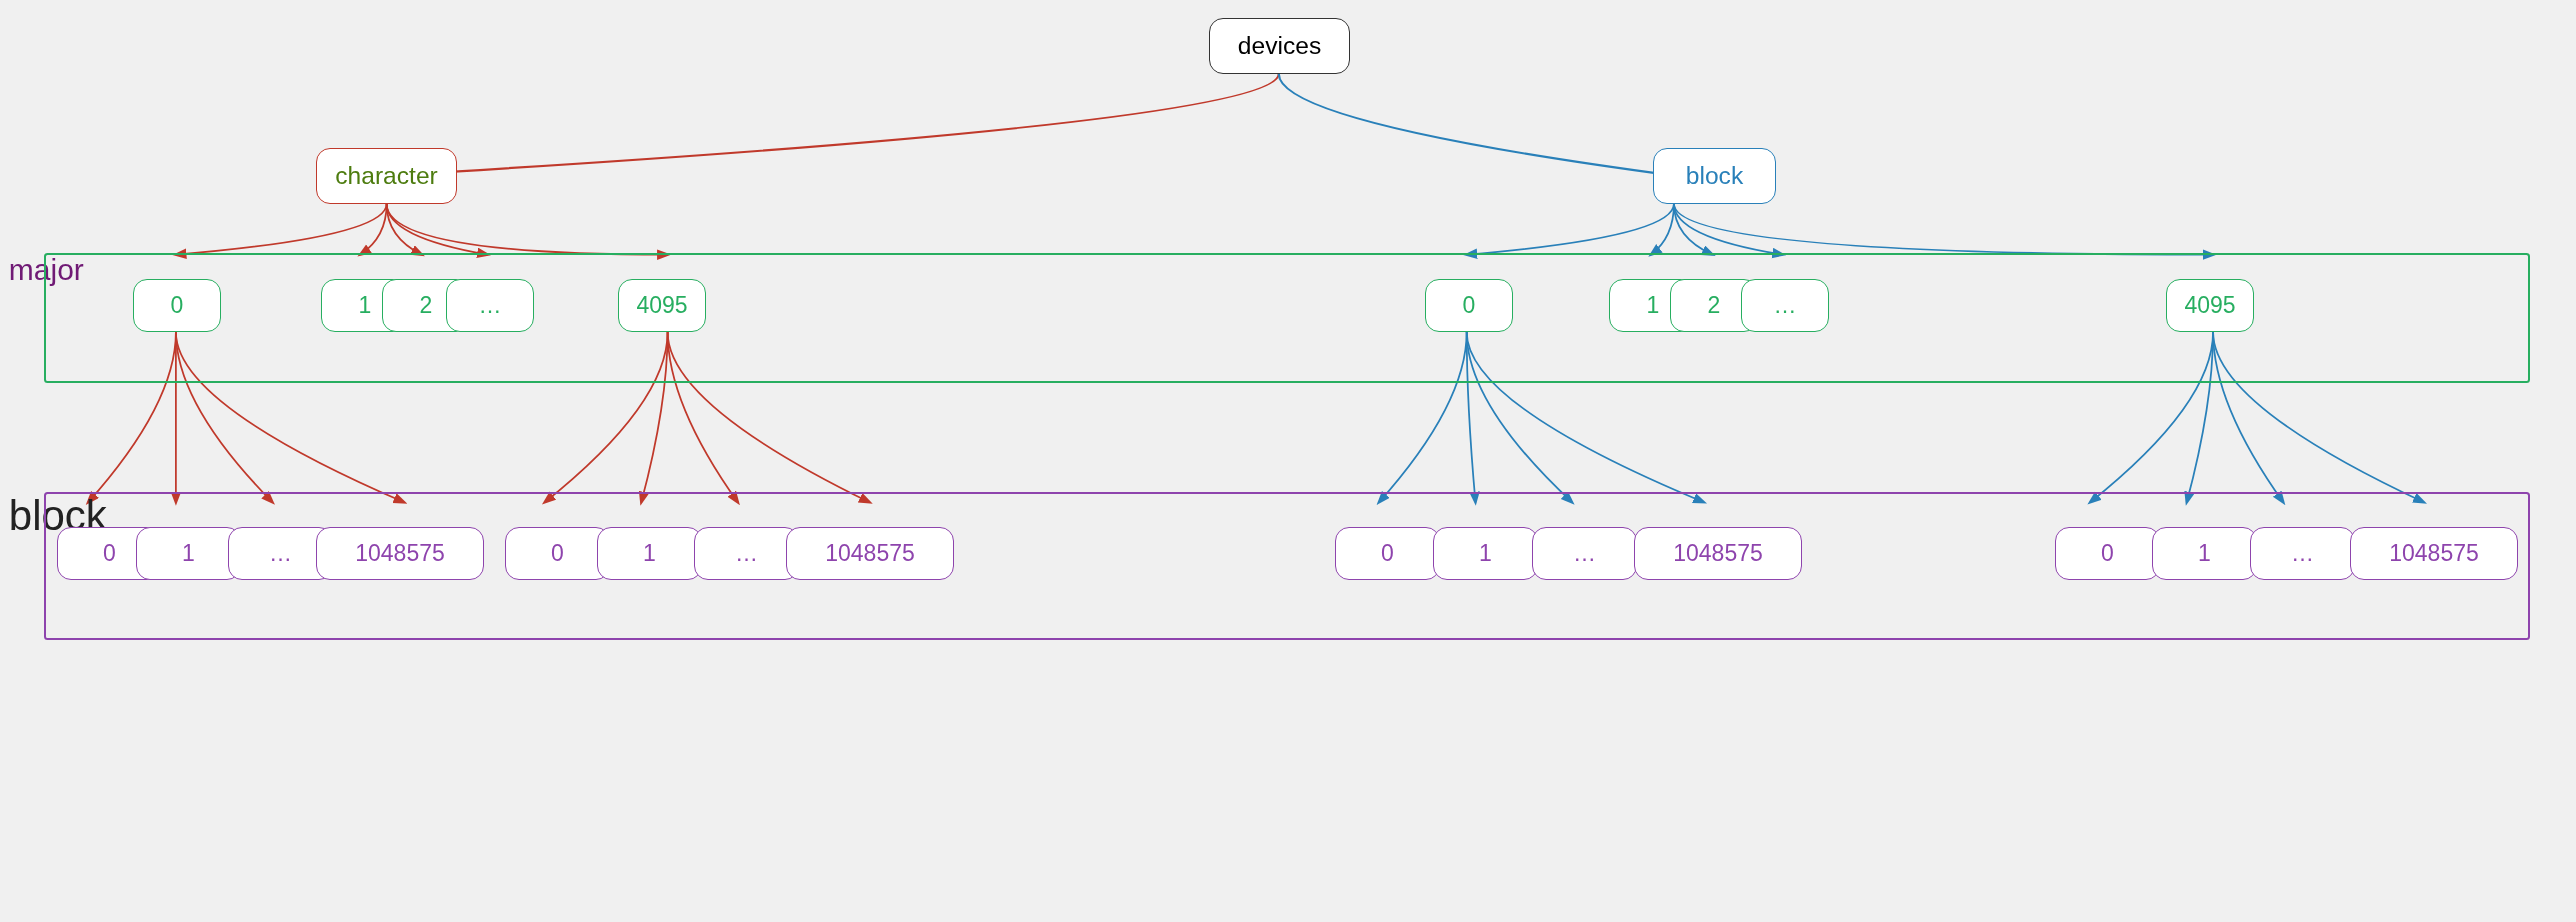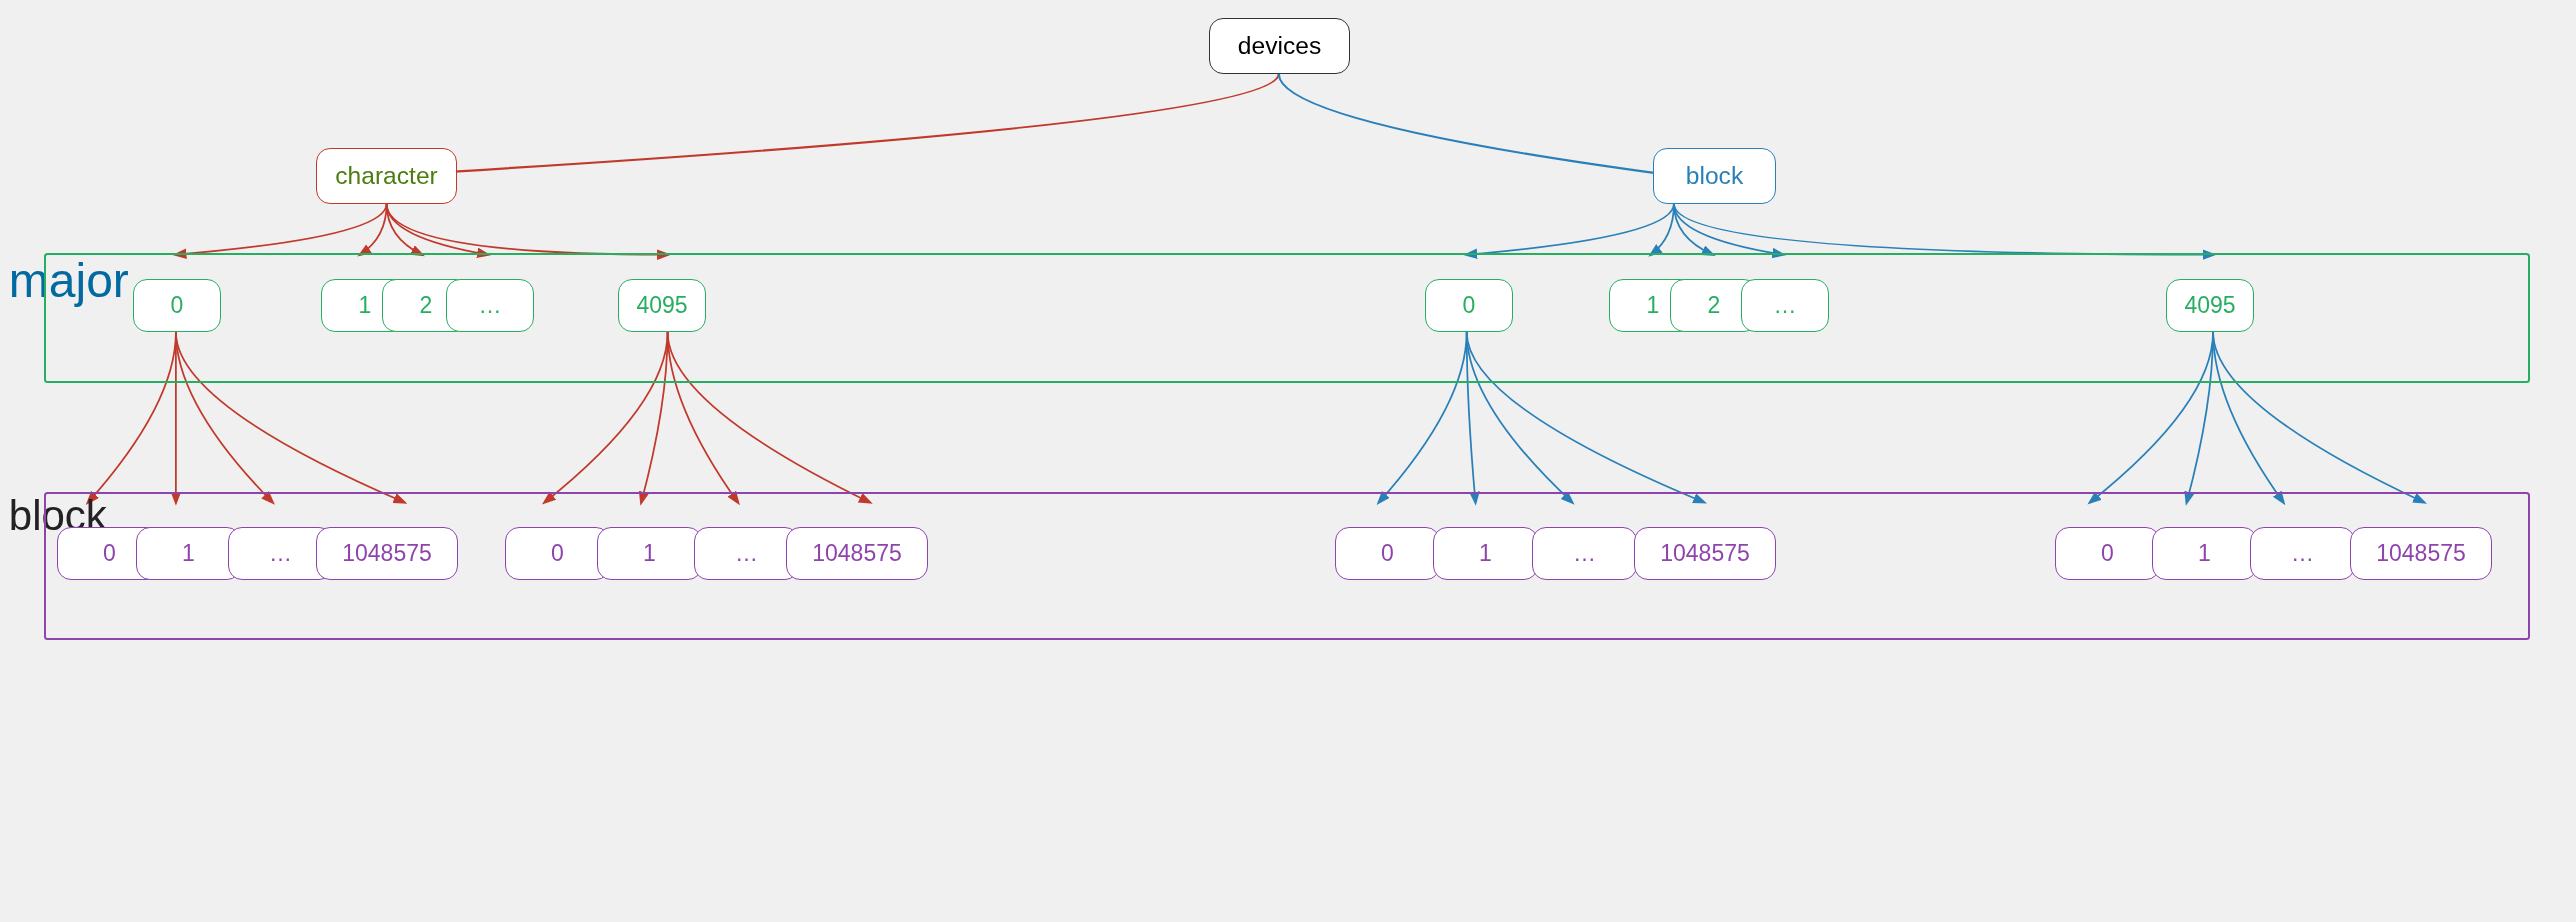--- a/index.html
+++ b/index.html
@@ -58,23 +58,23 @@
       border-radius: 3.5px;
       top: 253px;
       left: 44px;
       width: 2486px;
       height: 130px;
     }
     .major-label {
       position: absolute;
       top: 253px;
       left: 8.8px;
-      font-size: 48px;
+      font-size: 30px;
       font-weight: 300;
-      color: #0369a1;
+      color: #701a75;
     }
     
     .minor-box {
       position: absolute;
       border: 2.2px solid #8e44ad;
       border-radius: 3.5px;
       top: 492px;
       left: 44px;
       width: 2486px;
       height: 148px;
@@ -99,21 +99,21 @@
     .node-purple {
       border: 1.8px solid #8e44ad;
       color: #8e44ad;
       width: 105px;
       height: 53px;
       font-size: 23px;
     }
     .node-purple-wide {
       border: 1.8px solid #8e44ad;
       color: #8e44ad;
-      width: 142px;
+      width: 168px;
       height: 53px;
       font-size: 23px;
     }
   </style>
 </head>
 <body>
 
 <svg id="tree-svg" xmlns="http://www.w3.org/2000/svg" viewBox="0 0 2933 1050" width="2576" height="922">
   <defs>
     <marker id="arrow-red" markerWidth="8" markerHeight="8" refX="6" refY="3" orient="auto">

